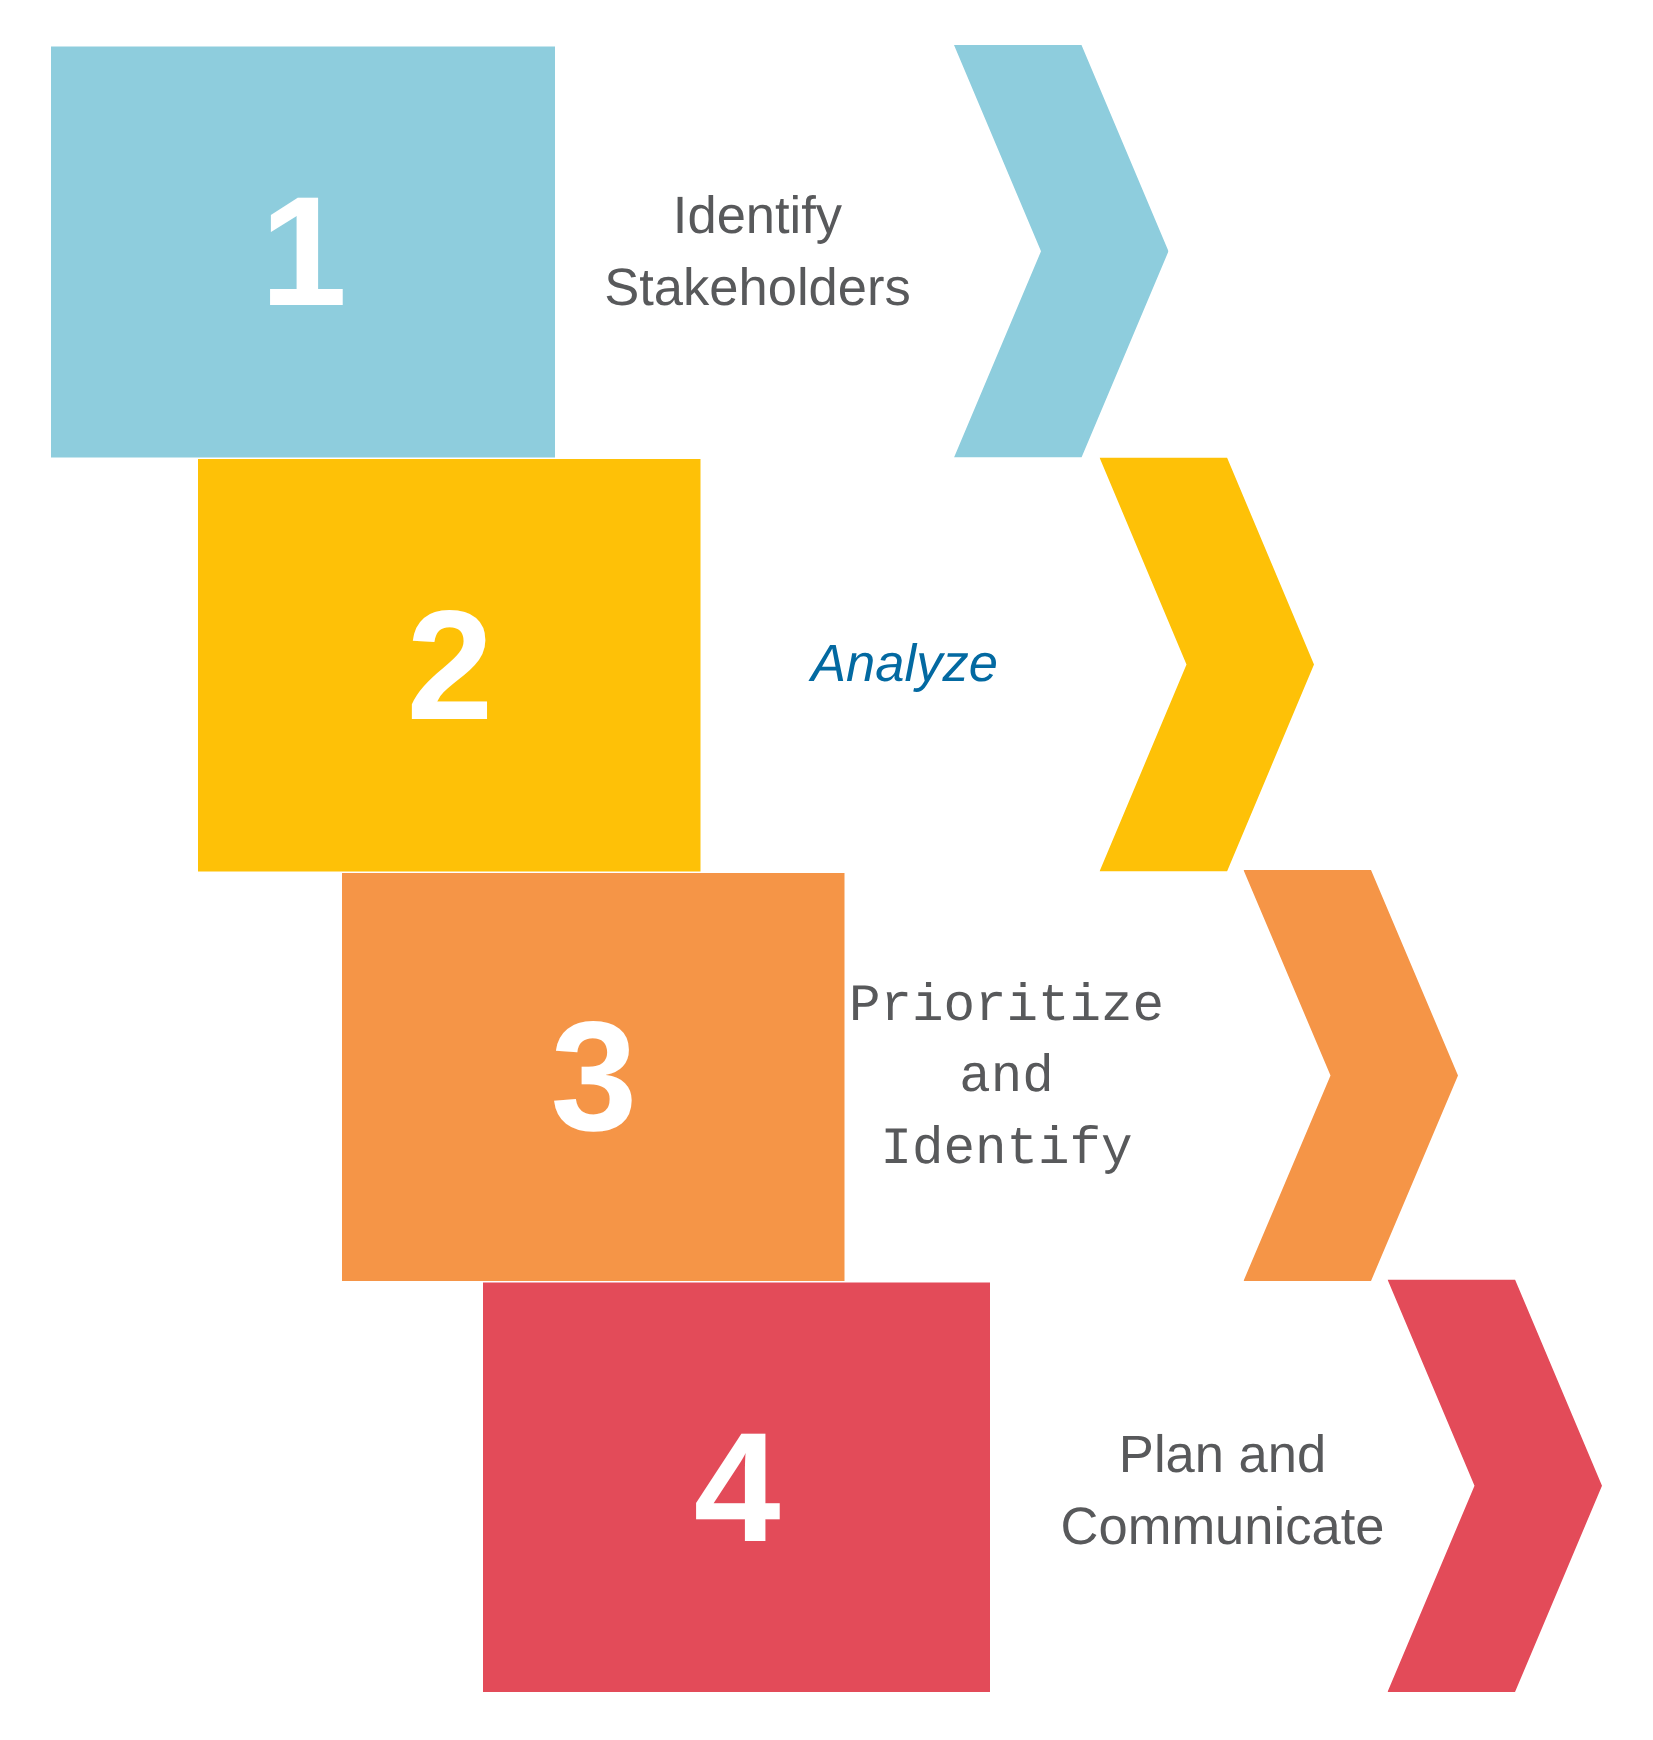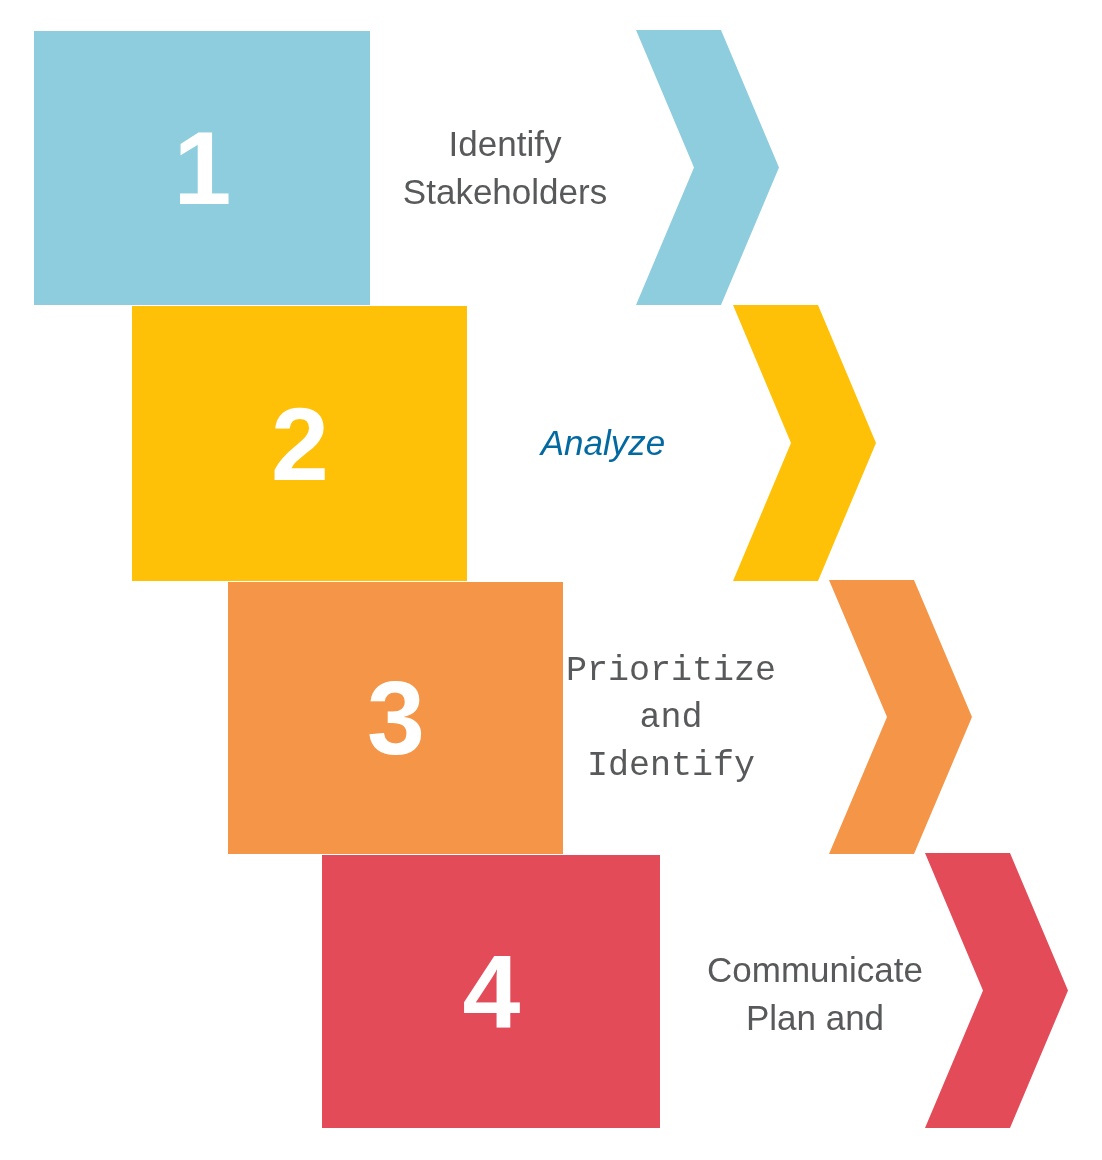--- a/index.html
+++ b/index.html
@@ -102,22 +102,22 @@
     <svg viewBox="0 0 143 274" preserveAspectRatio="none">
       <polygon points="0,0 85,0 143,137 85,274 0,274 58,137" fill="#F59547"></polygon>
     </svg>
   </div>
 
   <div class="step-box" style="left: 322px; top: 855px; width: 338px; height: 273px; background: rgb(227, 75, 89);">
     <span class="step-number" style="color: rgb(255, 255, 255);">4</span>
   </div>
   <div class="step-label" style="left: 690px; top: 938px; width: 250px; height: 112px; color: rgb(88, 89, 91);">
     <div>
+      <div>Plan and</div>
       <div>Communicate</div>
-      <div>Plan and</div>
     </div>
   </div>
   <div class="chevron" style="left: 925px; top: 853px; width: 143px; height: 275px;">
     <svg viewBox="0 0 143 275" preserveAspectRatio="none">
       <polygon points="0,0 85,0 143,137.5 85,275 0,275 58,137.5" fill="#E34B59"></polygon>
     </svg>
   </div>
 
 </div>
 

